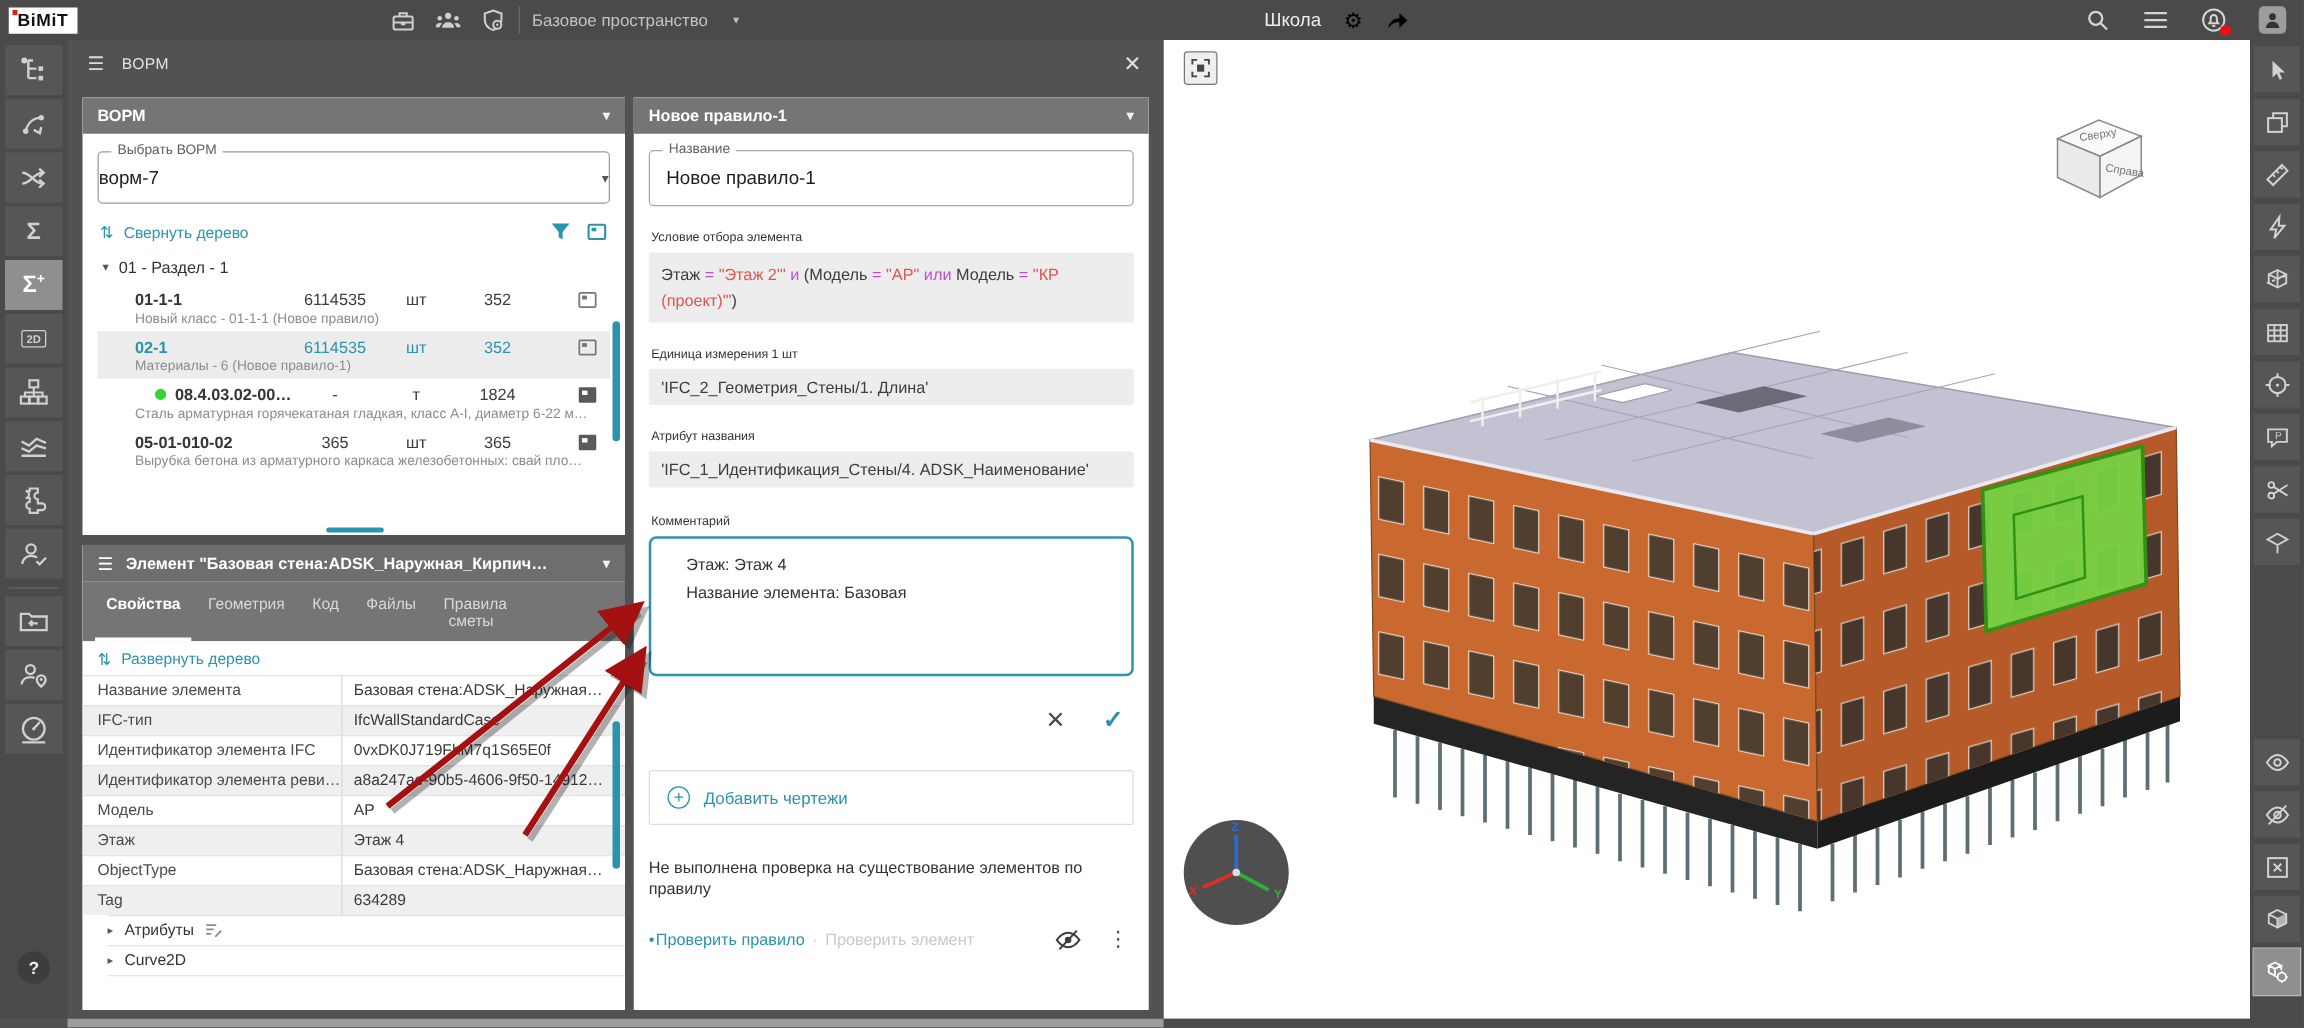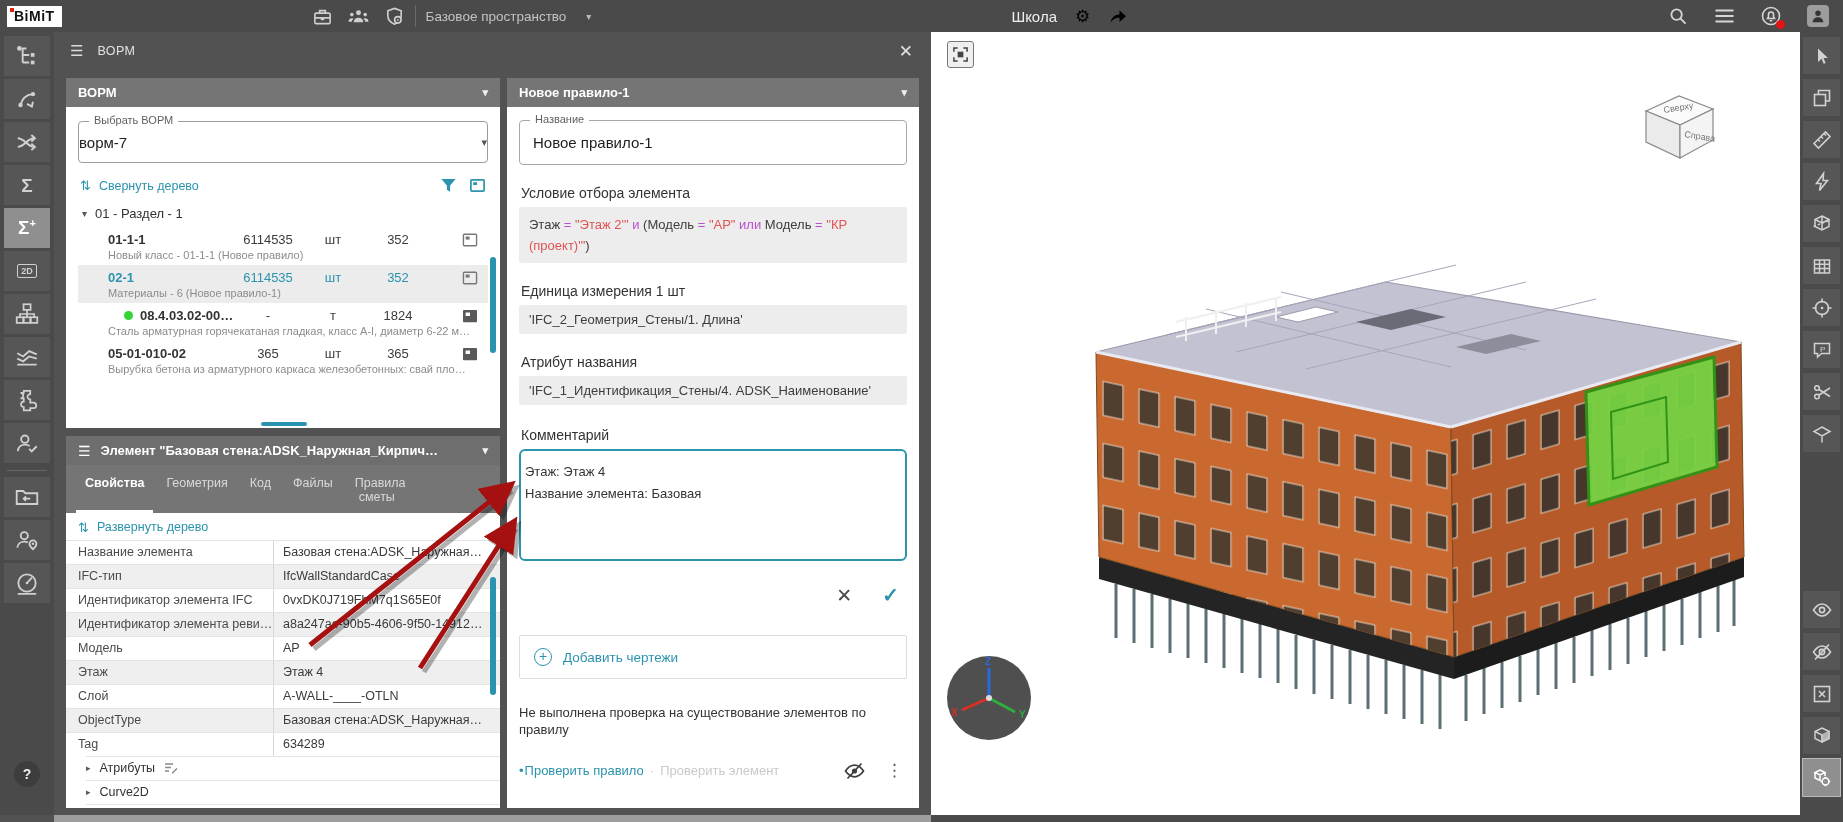--- a/index.html
+++ b/index.html
@@ -111,26 +111,26 @@
   .elem-vscroll { top:64px; height:118px; }
 
   
   .rule-panel { width:419px; display:flex; flex-direction:column; }
   .rule-body { padding:13px 12px 0; flex:1; overflow:hidden; }
   .name-field { position:relative; border:1px solid #a8a8a8; border-radius:4px; height:45px;
     display:flex; align-items:center; padding:0 13px; }
   .name-field .fl-label { position:absolute; top:-8px; left:10px; background:#fff; padding:0 5px;
     font-size:11px; color:#5f5f5f; }
   .name-field .fl-value { font-size:15px; color:#1d1d1d; }
-  .sec-label { font-size:14px; color:#333; margin:20px 0 6px 2px; }
+  .sec-label { font-size:10px; color:#333; margin:20px 0 6px 2px; }
   .gray-box { background:#ededed; padding:7px 10px; font-size:13px; color:#3d3d3d; border-radius:2px; }
   .cond-box { line-height:21px; }
   .cop { color:#bb4fd0; }
   .cstr { color:#e25353; }
-  .comment-box { border:2px solid #2e93ad; border-radius:6px; height:112px; padding:10px 4px;
+  .comment-box { border:2px solid #2e93ad; border-radius:6px; height:112px; padding:10px 28px;
     font-size:13px; color:#333; line-height:22px; margin-top:2px; cursor:text; }
   .misspell { text-decoration:underline wavy #e03c3c; text-underline-offset:3px; text-decoration-thickness:1px; }
   .caret-bar { display:inline-block; width:1px; height:14px; background:#222; vertical-align:-2px; margin-left:1px; }
   .confirm-row { display:flex; justify-content:flex-end; align-items:center; gap:30px; margin:22px 8px 0; }
   .icon-x { font-size:19px; color:#4a4a4a; cursor:pointer; }
   .icon-check { font-size:20px; color:#2e93ad; font-weight:bold; cursor:pointer; }
   .add-btn { margin-top:28px; border:1px solid #ddd; border-radius:2px; height:44px; display:flex;
     align-items:center; padding:0 14px; gap:11px; cursor:pointer; }
   .plus-circle { width:18px; height:18px; border:1.6px solid #2b93ad; border-radius:50%; color:#2b93ad;
     font-size:14px; line-height:15px; text-align:center; }
@@ -487,24 +487,20 @@
             </div>
             <div class="prow">
               <span class="pl">Модель</span>
               <span class="pv">АР</span>
             </div>
             <div class="prow">
               <span class="pl">Этаж</span>
               <span class="pv">Этаж 4</span>
             </div>
             <div class="prow">
-              <span class="pl">Слой</span>
-              <span class="pv">A-WALL-____-OTLN</span>
-            </div>
-            <div class="prow">
               <span class="pl">ObjectType</span>
               <span class="pv">Базовая стена:ADSK_Наружная…</span>
             </div>
             <div class="prow">
               <span class="pl">Tag</span>
               <span class="pv">634289</span>
             </div>
             <div class="xrow">
               <span class="x-caret">▸</span>
               <span>Атрибуты</span>

